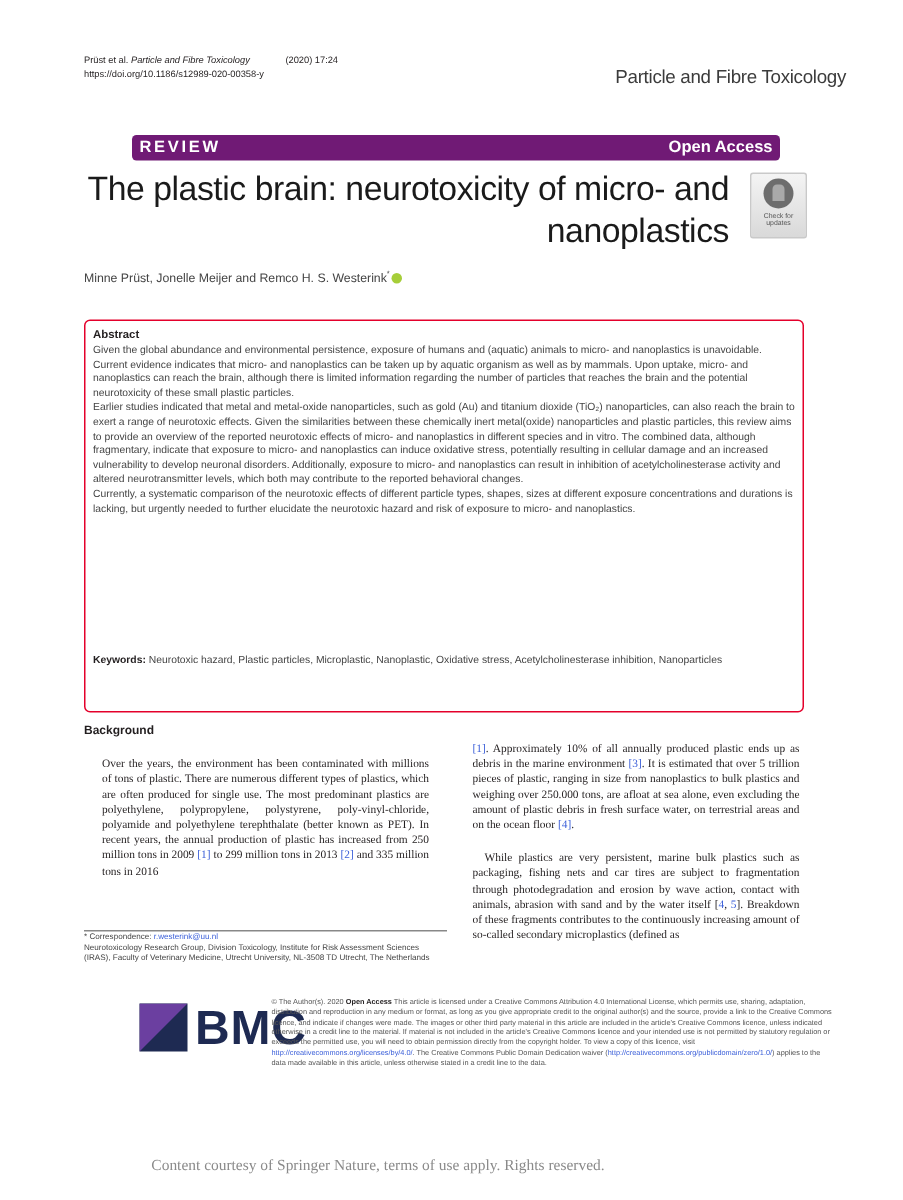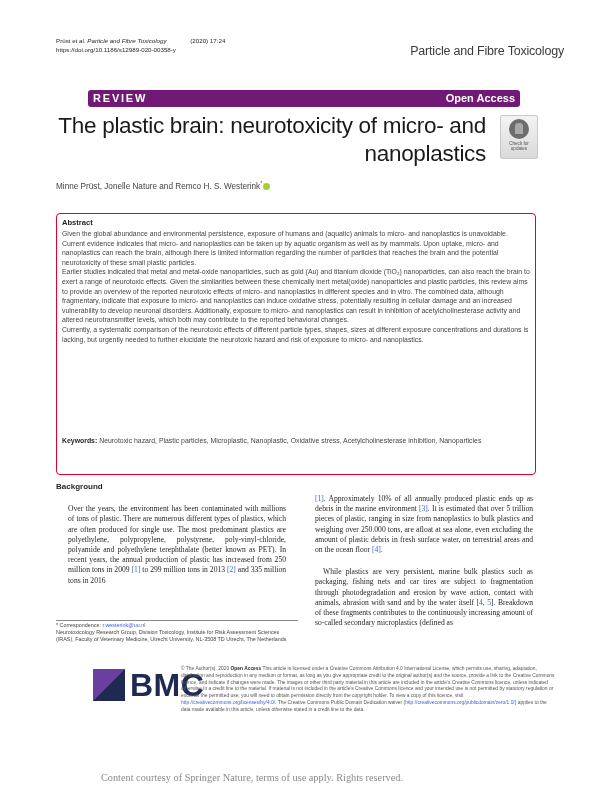--- a/index.html
+++ b/index.html
@@ -67,21 +67,21 @@
 
   <div class="check">
     <div class="disc"></div>
     <div class="txt">
       <div>Check for</div>
       <div>updates</div>
     </div>
   </div>
 
   <div class="authors">
-    <span>Minne Prüst, Jonelle Nature and Remco H. S. Westerink</span><sup style="font-size:5px">*</sup><span class="orcid"></span>
+    <span>Minne Prüst, Jonelle Meijer and Remco H. S. Westerink</span><sup style="font-size:5px">*</sup><span class="orcid"></span>
   </div>
 
   <div class="abstract">
     <h3>Abstract</h3>
     <p>Given the global abundance and environmental persistence, exposure of humans and (aquatic) animals to micro- and nanoplastics is unavoidable. Current evidence indicates that micro- and nanoplastics can be taken up by aquatic organism as well as by mammals. Upon uptake, micro- and nanoplastics can reach the brain, although there is limited information regarding the number of particles that reaches the brain and the potential neurotoxicity of these small plastic particles.</p>
     <p>Earlier studies indicated that metal and metal-oxide nanoparticles, such as gold (Au) and titanium dioxide (TiO₂) nanoparticles, can also reach the brain to exert a range of neurotoxic effects. Given the similarities between these chemically inert metal(oxide) nanoparticles and plastic particles, this review aims to provide an overview of the reported neurotoxic effects of micro- and nanoplastics in different species and in vitro. The combined data, although fragmentary, indicate that exposure to micro- and nanoplastics can induce oxidative stress, potentially resulting in cellular damage and an increased vulnerability to develop neuronal disorders. Additionally, exposure to micro- and nanoplastics can result in inhibition of acetylcholinesterase activity and altered neurotransmitter levels, which both may contribute to the reported behavioral changes.</p>
     <p>Currently, a systematic comparison of the neurotoxic effects of different particle types, shapes, sizes at different exposure concentrations and durations is lacking, but urgently needed to further elucidate the neurotoxic hazard and risk of exposure to micro- and nanoplastics.</p>
     <div class="kw">
       <b>Keywords:</b>
       <span>Neurotoxic hazard, Plastic particles, Microplastic, Nanoplastic, Oxidative stress, Acetylcholinesterase inhibition, Nanoparticles</span>

